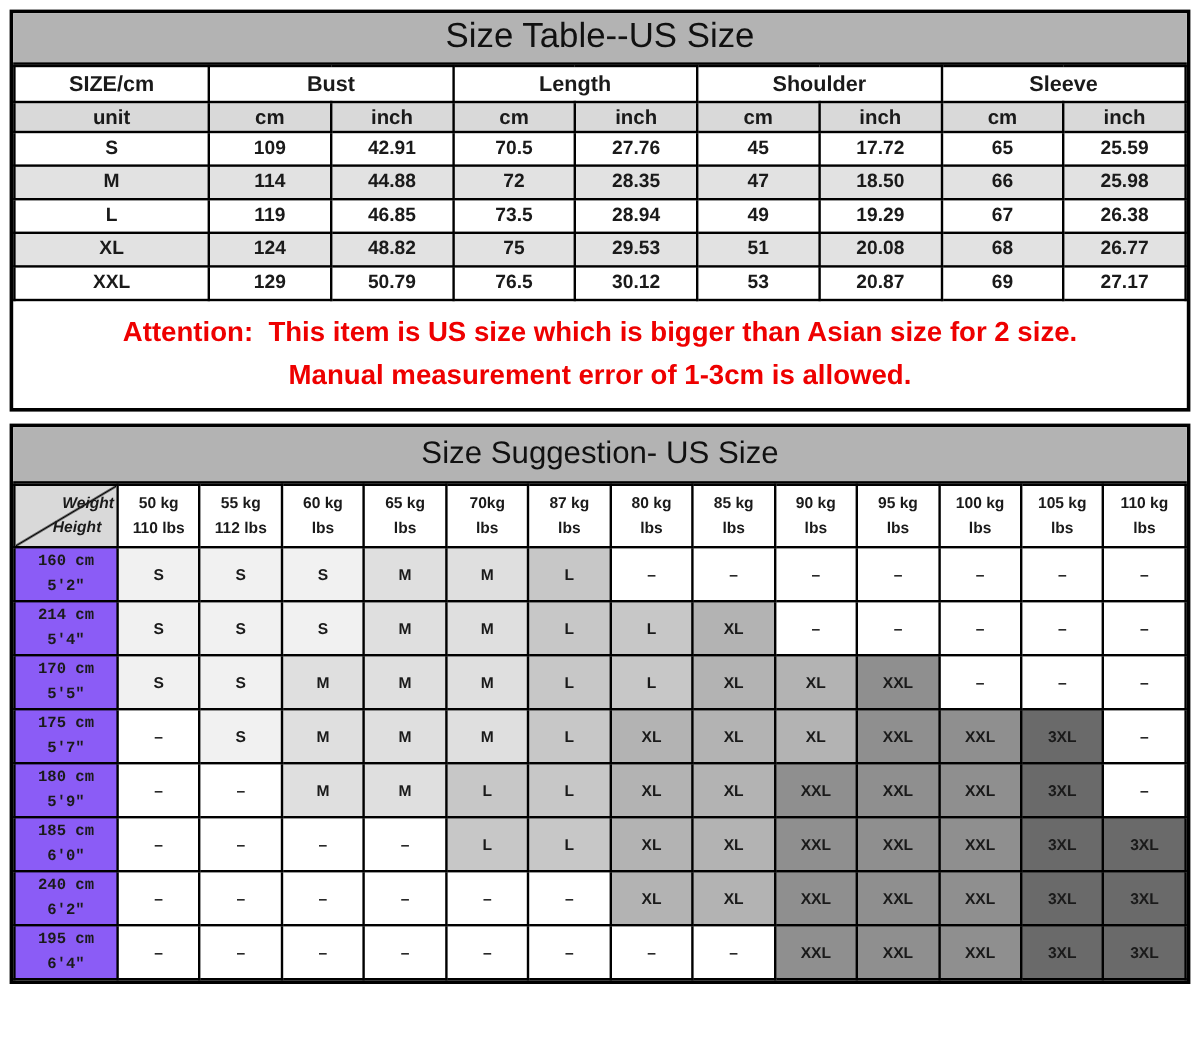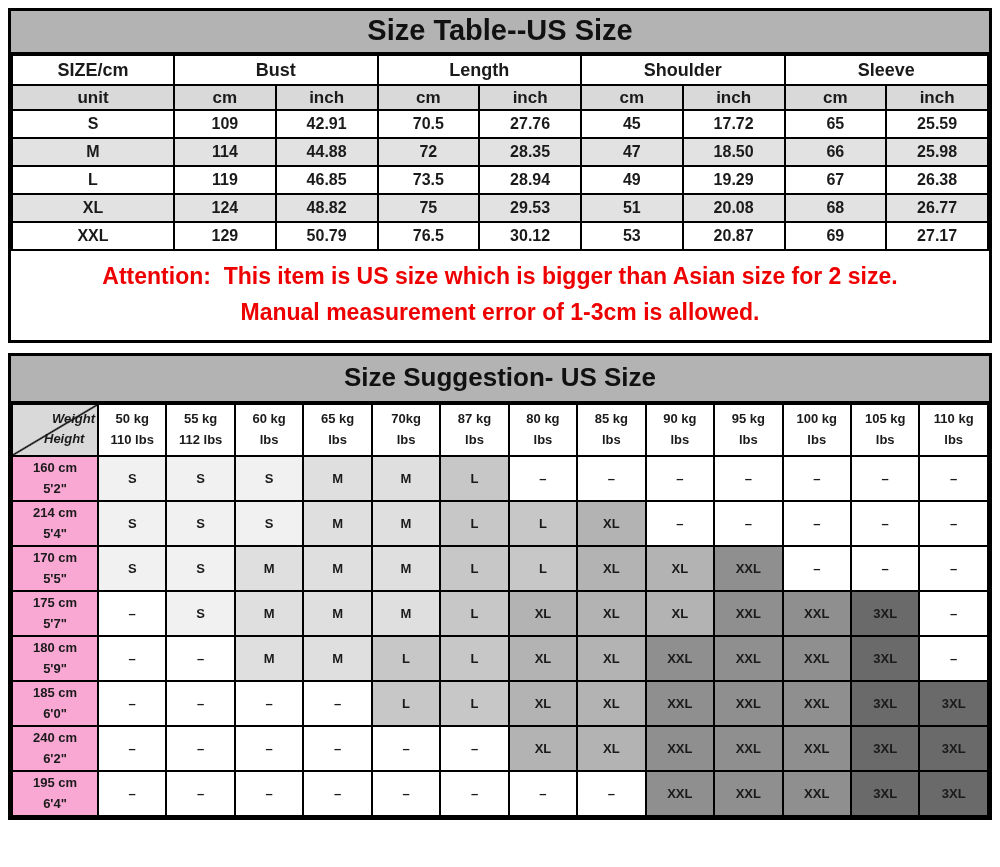--- a/index.html
+++ b/index.html
@@ -16,21 +16,21 @@
     width:1000px;height:867px;
     font-family:"Liberation Sans", sans-serif;
     color:var(--text);
   }
   .wrap{padding:8px 8px 0 8px;}
   .block{border:3px solid var(--grid);background:#fff;}
   .block1{margin-bottom:10px;}
   .title-bar{
     background:var(--title-bar-bg);
     border-bottom:2px solid var(--grid);
-    text-align:center;font-weight:bold;color:#111;
+    text-align:center;font-weight:normal;color:#111;
   }
   .title1{font-size:29px;padding:3px 0 5px 0;}
   .title2{font-size:26px;padding:6px 0 8px 0;}
   table{width:100%;border-collapse:collapse;table-layout:fixed;}
   th,td{border:2px solid var(--grid);text-align:center;vertical-align:middle;padding:0;}
 
   
   .t1 .c-size{width:162px;}
   .t1 thead .group{font-size:18px;font-weight:700;height:30px;}
   .t1 .unit-row th{background:var(--unit-row-bg);font-size:17px;font-weight:700;height:25px;}
@@ -41,21 +41,21 @@
     text-align:center;color:var(--attention-red);
     font-weight:bold;font-size:23px;line-height:1.55;
     padding:8px 0 10px 0;
   }
   .attention div{white-space:pre-wrap;}
 
   
   .t2 .c-height{width:86px;}
   .t2 thead th{height:52px;font-size:13px;font-weight:700;line-height:1.6;}
   .t2 tbody td{height:45px;font-size:13px;font-weight:700;}
-  .t2 .height-cell{background:#f9a8d4;font-weight:600;font-size:13px;line-height:1.6;}
+  .t2 .height-cell{background:#8b5cf6;font-weight:600;font-size:13px;line-height:1.6;font-family:Liberation Mono, monospace;}
   .corner-cell{position:relative;background:var(--unit-row-bg);overflow:hidden;font-style:italic;}
   .corner-cell .diag{
     position:absolute;inset:0;
     background:linear-gradient(to bottom right,
       transparent calc(50% - 1.5px), #000 50%, transparent calc(50% + 1.5px));
   }
   .corner-cell .w{position:absolute;top:4px;right:2px;font-weight:700;}
   .corner-cell .h{position:absolute;bottom:5px;left:3px;font-weight:700;padding-left:28px;}
 </style>
 </head>

